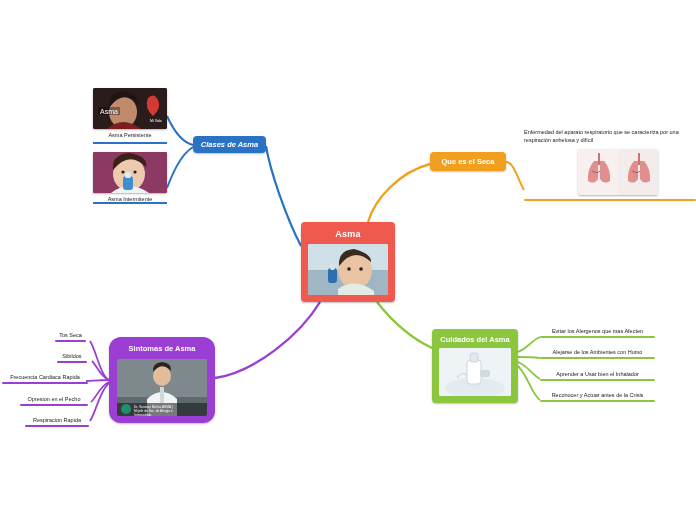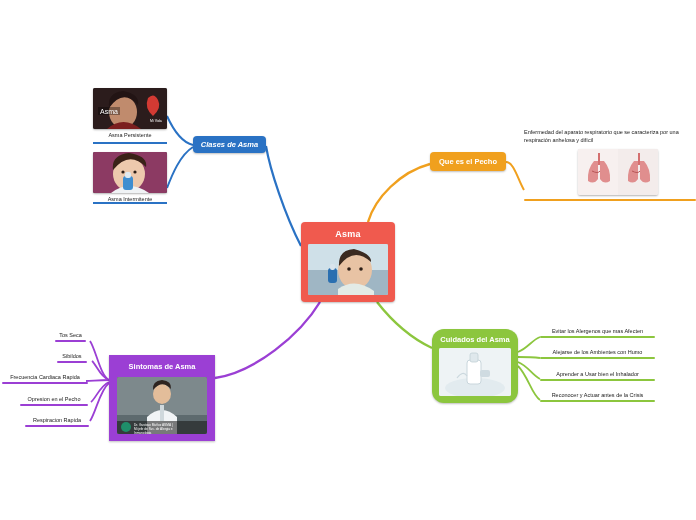--- a/index.html
+++ b/index.html
@@ -78,24 +78,24 @@
     width: 73px; height: 17px;
     background: #2a72c4;
     font-style: italic;
   }
   .queesasma {
     left: 430px; top: 152px;
     width: 76px; height: 19px;
     background: #f0a01e;
   }
   .sintomas {
-    left: 109px; top: 355px;
+    left: 109px; top: 337px;
     width: 106px; height: 86px;
     background: #9b3fd4;
-    border-radius: 0;
+    border-radius: 12px;
     box-shadow: 0 1px 2px rgba(0,0,0,0.25);
     overflow: hidden;
   }
   .sintomas .title {
     color: #fff;
     font-size: 7.5px;
     font-weight: bold;
     text-align: center;
     padding-top: 7px;
   }
@@ -104,21 +104,21 @@
     left: 8px; top: 22px;
     width: 90px; height: 57px;
     border-radius: 2px;
     overflow: hidden;
     background: #6d6d6d;
   }
   .cuidados {
     left: 432px; top: 329px;
     width: 86px; height: 74px;
     background: #8cc63e;
-    border-radius: 12px;
+    border-radius: 4px;
     box-shadow: 0 1px 2px rgba(0,0,0,0.25);
     overflow: hidden;
   }
   .cuidados .title {
     color: #fff;
     font-size: 7.5px;
     font-weight: bold;
     text-align: center;
     padding-top: 6px;
   }
@@ -286,21 +286,21 @@
         <rect x="30" y="24" width="10" height="14" rx="3" fill="#3f8ed0"></rect>
         <rect x="32" y="20" width="6" height="6" rx="2" fill="#dfe9f0"></rect>
         <circle cx="30" cy="20" r="1.6" fill="#2b1d16"></circle>
         <circle cx="42" cy="20" r="1.6" fill="#2b1d16"></circle>
       </svg>
     </div>
     <div class="cap">Asma Intermitente</div>
   </div>
 
   <div class="node box queesasma">
-    <span>Que es el Pecho</span>
+    <span>Que es el Seca</span>
   </div>
 
   <div class="infoblock">
     <div class="txt">Enfermedad del aparato respiratorio que se caracteriza por una respiración anhelosa y difícil</div>
     <div class="thumb">
       <svg width="80" height="46" viewBox="0 0 80 46">
         <rect width="80" height="46" fill="#f6eeee"></rect>
         <rect x="0" y="0" width="40" height="46" fill="#f7f0ef"></rect>
         <rect x="40" y="0" width="40" height="46" fill="#f3eceb"></rect>
         <path d="M16,12 q-7,8 -6,20 q6,4 10,-2 l0,-18Z" fill="#e08e8e"></path>

